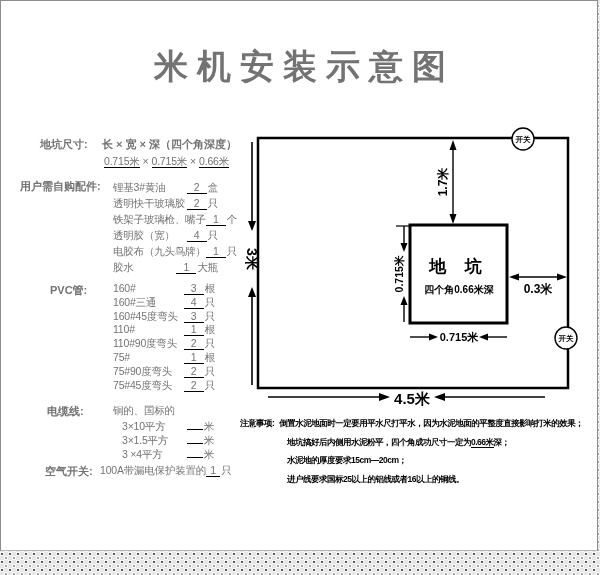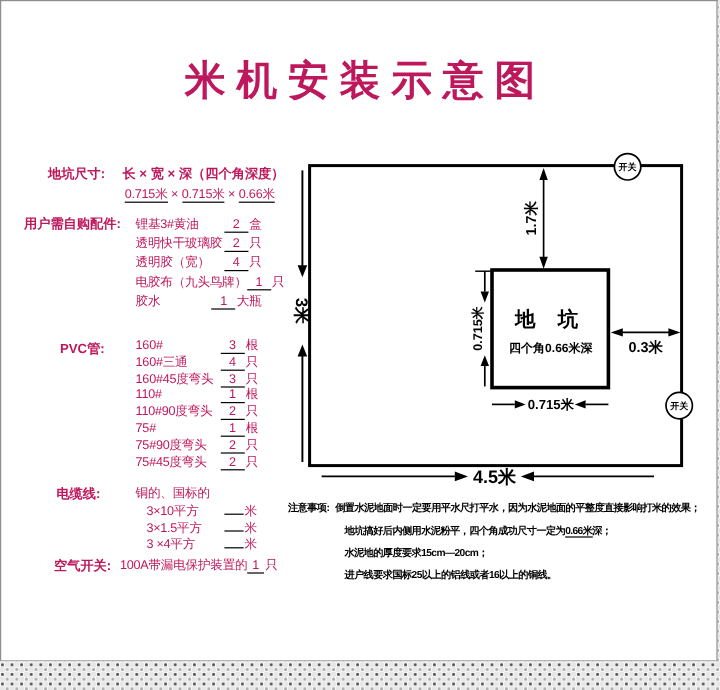--- a/index.html
+++ b/index.html
@@ -10,21 +10,21 @@
     background-image:
       radial-gradient(circle at 2px 2px, #555 1px, transparent 1.5px),
       radial-gradient(circle at 6px 6px, #aaa 1px, transparent 1.5px),
       repeating-conic-gradient(#e7e7e7 0% 25%, #f7f7f7 0% 50%);
     background-size:8px 8px,8px 8px,8px 8px;
   }
   .page{
     position:absolute;left:0;top:0;width:596px;height:549px;
     background:#ffffff;border:1px solid #8d8d8d;border-bottom-color:#b5b5b5;
   }
-  .abs{position:absolute;white-space:nowrap;color:#be185d;}
+  .abs{position:absolute;white-space:nowrap;color:#737373;}
   .title{
     left:0;top:44px;width:600px;text-align:center;
     font-size:34px;font-weight:bold;letter-spacing:9px;padding-left:9px;box-sizing:border-box;
   }
   .spec{font-size:10.5px;font-weight:normal;letter-spacing:-0.2px;}
   .seclabel{font-size:11px;font-weight:bold;letter-spacing:0;}
   .items{display:block;}
   .row{display:flex;justify-content:space-between;align-items:center;}
   .num{
     display:inline-block;min-width:20px;text-align:center;
@@ -58,20 +58,24 @@
   <div class="abs spec items" style="left:113px;top:179px;width:105px;line-height:16px">
     <div class="row">
         <span>锂基3#黄油</span>
         <span><span class="num">2</span><span class="u">盒</span></span>
       </div>
     <div class="row">
         <span>透明快干玻璃胶</span>
         <span><span class="num">2</span><span class="u">只</span></span>
       </div>
     <div class="row">
+        <span>铁架子玻璃枪、嘴子</span>
+        <span><span class="num">1</span><span class="u">个</span></span>
+      </div>
+    <div class="row">
         <span>透明胶（宽）</span>
         <span><span class="num">4</span><span class="u">只</span></span>
       </div>
     <div class="row">
         <span>电胶布（九头鸟牌）</span>
         <span><span class="num">1</span><span class="u">只</span></span>
       </div>
     <div class="row">
         <span>胶水</span>
         <span><span class="num">1</span><span class="u">大瓶</span></span>

